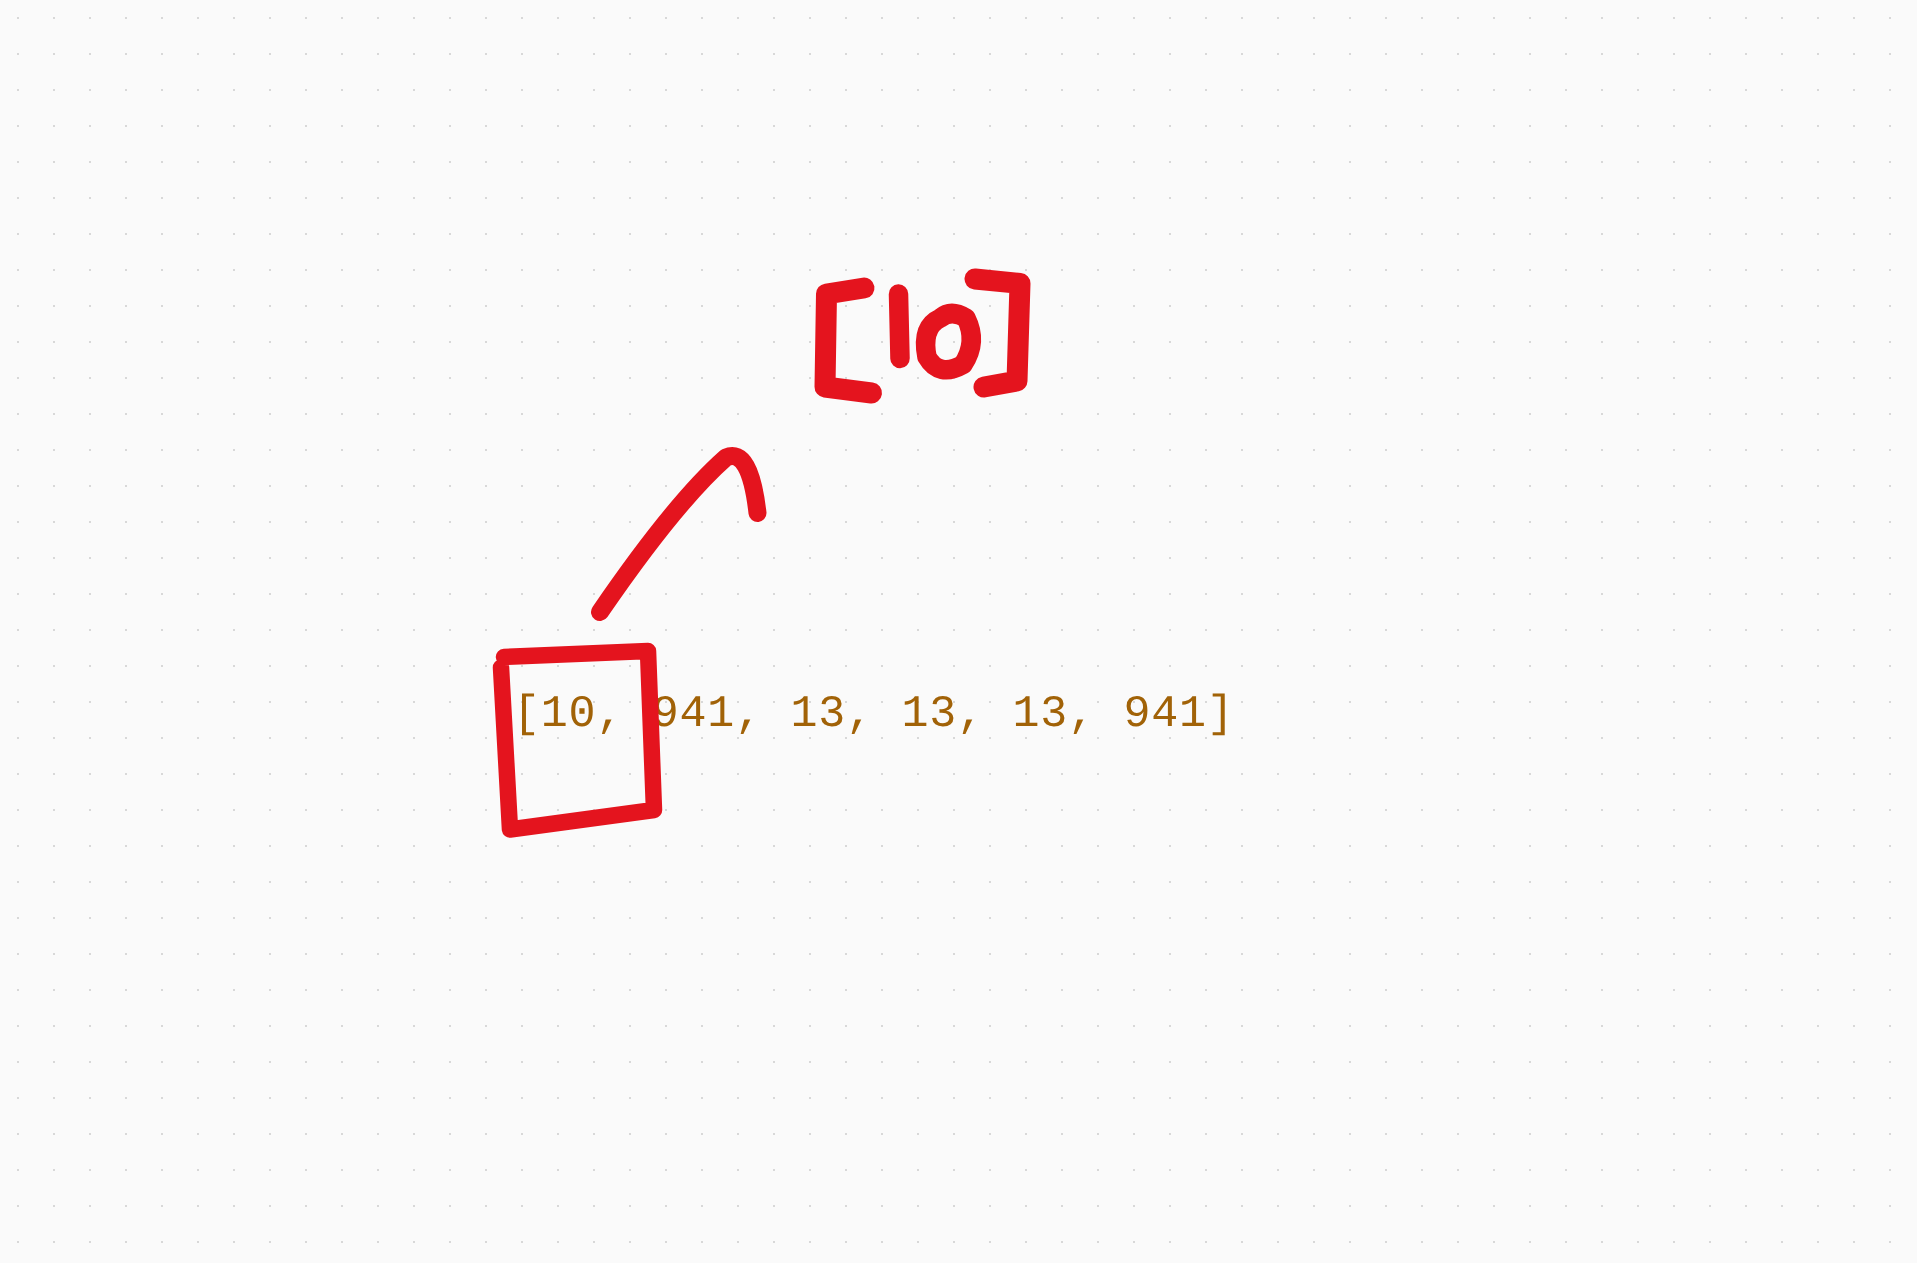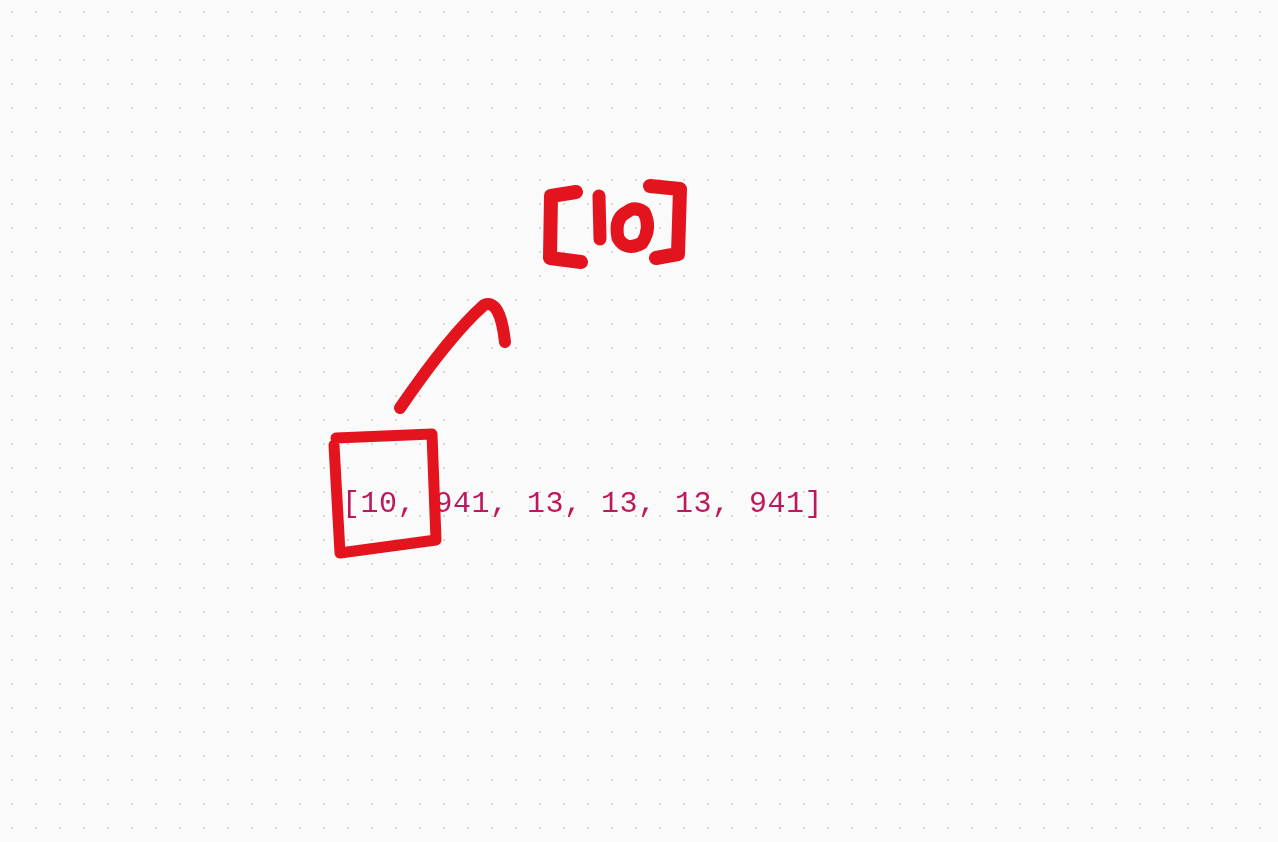--- a/index.html
+++ b/index.html
@@ -18,25 +18,24 @@
       position: relative;
       overflow: hidden;
       font-family: 'Courier New', Courier, monospace;
     }
     
     .array-text {
       position: absolute;
       left: 342px;
       top: 460px;
       font-size: 30px;
-      color: #be185d;
+      color: #a16207;
       font-family: 'Menlo', 'Monaco', 'Consolas', 'Courier New', monospace;
       letter-spacing: 0.5px;
       white-space: nowrap;
-      margin-top: 27px;
     }
     
     .annotation-layer {
       position: absolute;
       top: 0;
       left: 0;
       width: 100%;
       height: 100%;
       pointer-events: none;
     }

